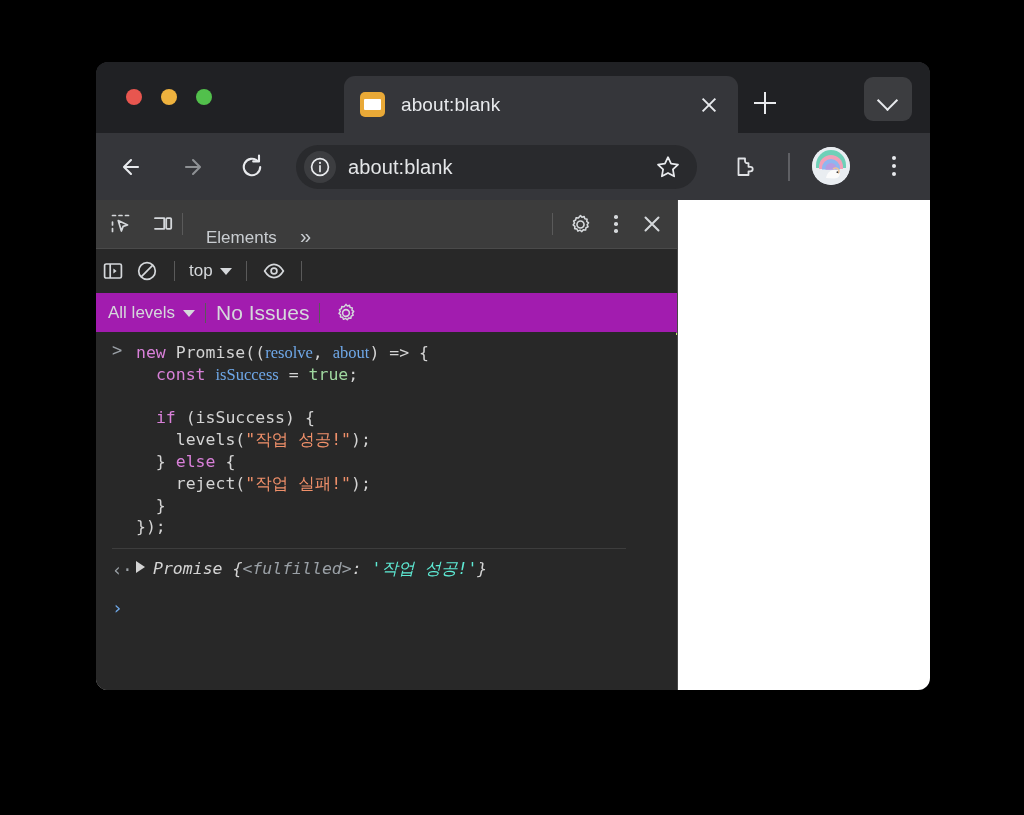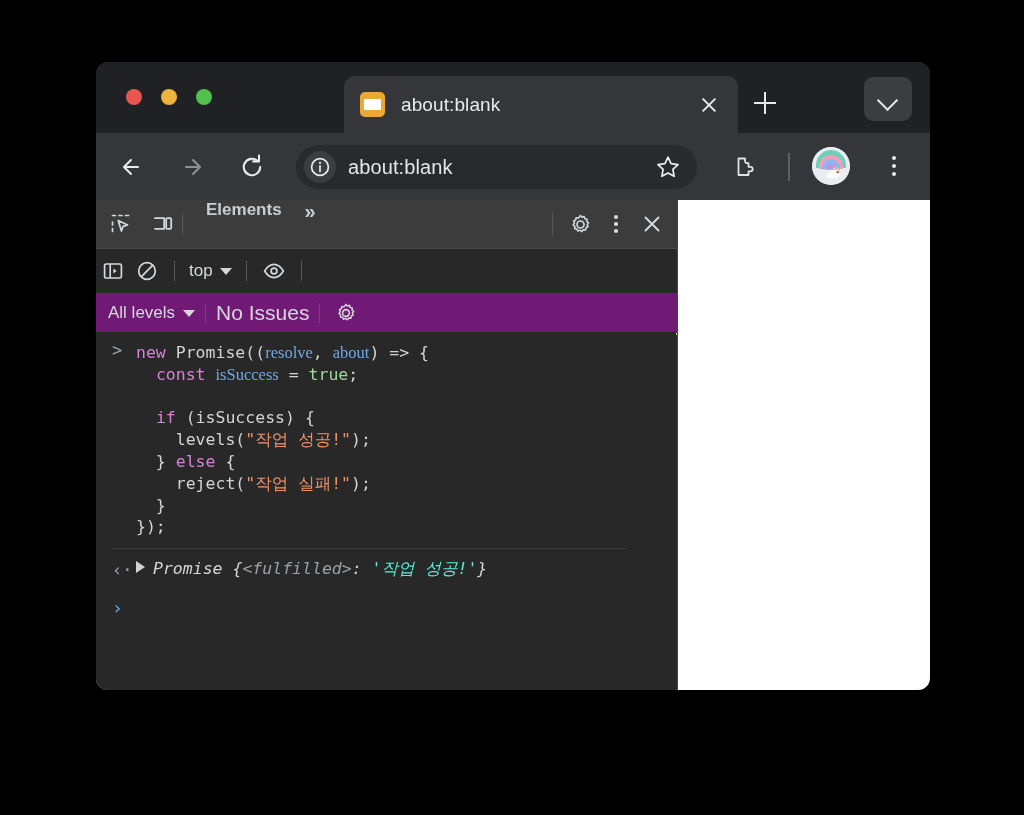--- a/index.html
+++ b/index.html
@@ -252,24 +252,23 @@
   }
   #inspect-button { margin-left: 6px; }
   #device-toggle-button { margin-left: 4px; }
   .vdiv {
     width: 1px; height: 22px;
     background: #5a5a5a;
     flex: none;
   }
   #devtools-tabs {
     display: flex;
-    align-items: flex-start;
+    align-items: flex-end;
     height: 48px;
     margin-left: 10px;
-    font-weight: bold;
   }
   .dt-tab {
     display: flex;
     align-items: center;
     padding: 0 13px;
     color: #c9cdd1;
     font-size: 17px;
     position: relative;
     white-space: nowrap;
   }
@@ -356,21 +355,21 @@
   }
   #filter-placeholder {
     color: #9aa0a6;
     font-size: 16px;
   }
 
   
   #console-levels-bar {
     position: relative;
     height: 40px;
-    background: #701a75;
+    background: #a21caf;
     border-bottom: 2px solid #bef264;
     display: flex;
     align-items: center;
     padding-left: 12px;
   }
   #level-selector {
     display: flex; align-items: center; gap: 8px;
     color: #d5d8db; font-size: 17px;
   }
   #issues-label { color: #d5d8db; font-size: 21px; }

